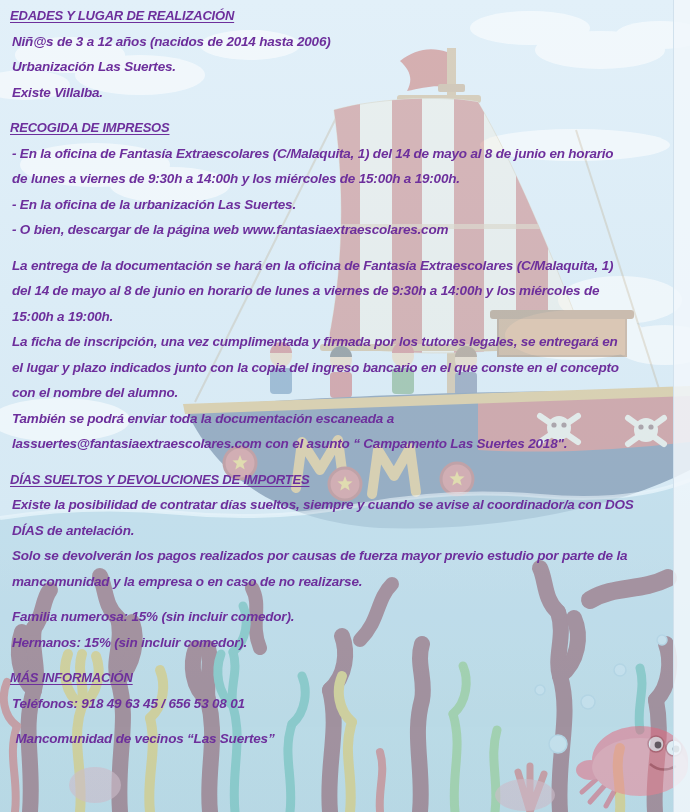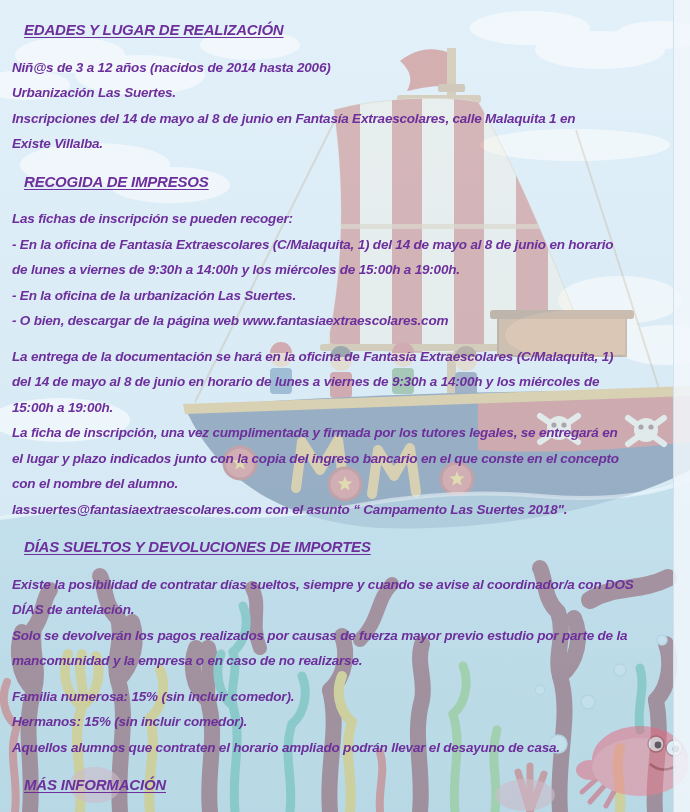--- a/index.html
+++ b/index.html
@@ -12,21 +12,21 @@
     position:absolute;top:0;right:0;width:16px;height:100%;
     background:rgba(241,247,252,0.85);border-left:1px solid rgba(206,223,236,0.9);
   }
   .content{
     position:absolute;inset:0;padding:3px 6px 0 8px;
     color:#6d2f9c;font-weight:bold;font-style:italic;
     font-size:13.5px;line-height:21.5px;letter-spacing:-0.2px;
   }
   .sec{margin:0 0 14px 0;}
   .sec h2{
-    margin:16px;font-size:15px;line-height:21.5px;font-weight:bold;
+    margin:2px;font-size:13px;line-height:21.5px;font-weight:bold;
     text-decoration:underline;text-underline-offset:2px;
   }
   .sec p{margin:4px;white-space:pre;}
 </style>
 </head>
 <body>
 
 <div class="canvas">
 
   <svg class="bg" viewBox="0 0 690 812" width="690" height="812" xmlns="http://www.w3.org/2000/svg">
@@ -217,51 +217,49 @@
     </g>
   </svg>
 
   <div class="edge-strip"></div>
 
   <main class="content">
       <section class="sec">
         <h2>EDADES Y LUGAR DE REALIZACIÓN</h2>
         <p>Niñ@s de 3 a 12 años (nacidos de 2014 hasta 2006)</p>
         <p>Urbanización Las Suertes.</p>
-        <p>Inscripciones del 14 de mayo al 8 de junio en Fantasía Extraescolares, calle Malaquita 1 en</p>
         <p>Existe Villalba.</p>
       </section>
       <section class="sec">
         <h2>RECOGIDA DE IMPRESOS</h2>
-        <p>Las fichas de inscripción se pueden recoger:</p>
         <p>- En la oficina de Fantasía Extraescolares (C/Malaquita, 1) del 14 de mayo al 8 de junio en horario</p>
         <p>de lunes a viernes de 9:30h a 14:00h y los miércoles de 15:00h a 19:00h.</p>
         <p>- En la oficina de la urbanización Las Suertes.</p>
         <p>- O bien, descargar de la página web www.fantasiaextraescolares.com</p>
       </section>
       <section class="sec">
         <p>La entrega de la documentación se hará en la oficina de Fantasía Extraescolares (C/Malaquita, 1)</p>
         <p>del 14 de mayo al 8 de junio en horario de lunes a viernes de 9:30h a 14:00h y los miércoles de</p>
         <p>15:00h a 19:00h.</p>
         <p>La ficha de inscripción, una vez cumplimentada y firmada por los tutores legales, se entregará en</p>
         <p>el lugar y plazo indicados junto con la copia del ingreso bancario en el que conste en el concepto</p>
         <p>con el nombre del alumno.</p>
+        <p>También se podrá enviar toda la documentación escaneada a</p>
         <p>lassuertes@fantasiaextraescolares.com con el asunto “ Campamento Las Suertes 2018".</p>
       </section>
       <section class="sec">
         <h2>DÍAS SUELTOS Y DEVOLUCIONES DE IMPORTES</h2>
         <p>Existe la posibilidad de contratar días sueltos, siempre y cuando se avise al coordinador/a con DOS</p>
         <p>DÍAS de antelación.</p>
         <p>Solo se devolverán los pagos realizados por causas de fuerza mayor previo estudio por parte de la</p>
         <p>mancomunidad y la empresa o en caso de no realizarse.</p>
       </section>
       <section class="sec">
         <p>Familia numerosa: 15% (sin incluir comedor).</p>
         <p>Hermanos: 15% (sin incluir comedor).</p>
-        <p>Aquellos alumnos que contraten el horario ampliado podrán llevar el desayuno de casa.</p>
       </section>
       <section class="sec">
         <h2>MÁS INFORMACIÓN</h2>
         <p>Teléfonos: 918 49 63 45 / 656 53 08 01</p>
       </section>
       <section class="sec">
         <p> Mancomunidad de vecinos “Las Suertes”</p>
       </section>
     </main>
 </div>

